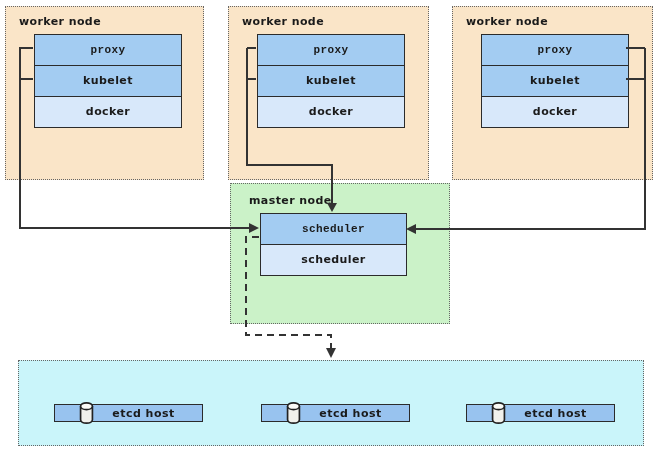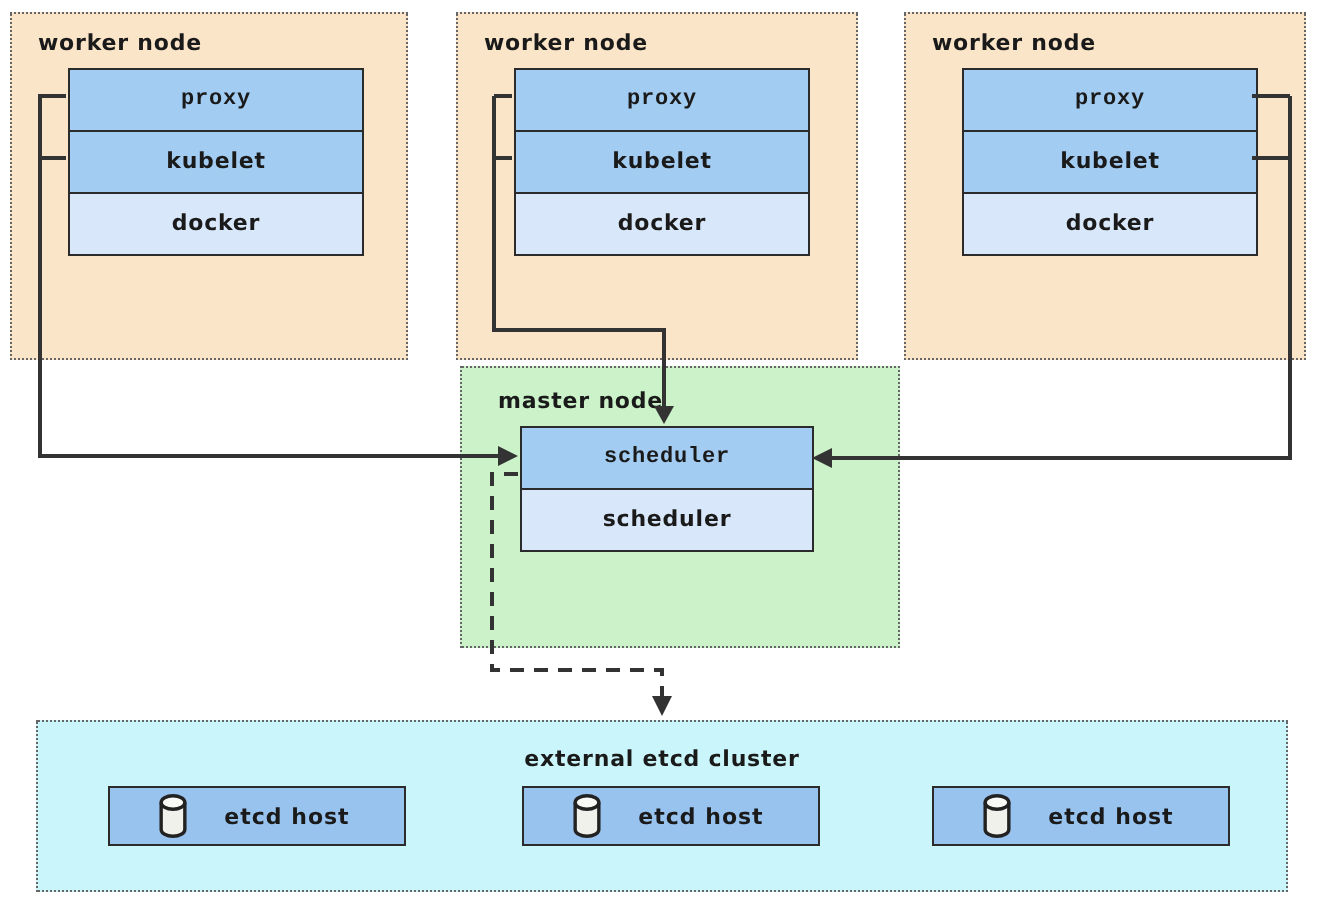--- a/index.html
+++ b/index.html
@@ -27,21 +27,21 @@
     border:1px solid var(--box_border); box-sizing:content-box;
   }
   .comp{
     height:30px; line-height:30px; text-align:center; font-size:11px; font-weight:bold;
     letter-spacing:.4px; border-top:1px solid var(--box_border);
   }
   .comp:first-child{border-top:none;font-family:Liberation Mono, monospace;}
   .comp.dark{background:var(--component_blue);}
   .comp.light{background:var(--component_light_blue);}
   .host{
-    position:absolute; top:32px; width:149px; height:30px; box-sizing:border-box;
+    position:absolute; top:43px; width:149px; height:18px; box-sizing:border-box;
     background:var(--etcd_host_blue); border:1px solid var(--box_border);
     display:flex; align-items:center; padding-left:23px;
   }
   .host .db{flex:0 0 auto; display:block;}
   .host .host-label{
     flex:1 1 auto; text-align:center; font-size:11px; font-weight:bold; letter-spacing:.5px;
     padding-right:10px;
   }
   .host.h1{left:35px;} .host.h2{left:242px;} .host.h3{left:447px;}
   svg.wires{position:absolute; left:0; top:0; pointer-events:none;}
@@ -83,21 +83,20 @@
 
   <div class="group master">
     <div class="group-title" style="left:18px; top:10px;">master node</div>
     <div class="stack" style="left:29px; top:29px; width:145px;">
       <div class="comp dark">scheduler</div>
       <div class="comp light">scheduler</div>
     </div>
   </div>
 
   <div class="group etcd">
-    <div class="group-title">external etcd cluster</div>
 
     <div class="host h1">
       <svg class="db" width="17" height="22" viewBox="0 0 20 26">
         <path d="M3 5 v16 a7 4 0 0 0 14 0 v-16" fill="#F1F1EC" stroke="#222" stroke-width="2"></path>
         <ellipse cx="10" cy="5" rx="7" ry="4" fill="#FAFAF6" stroke="#222" stroke-width="2"></ellipse>
       </svg>
       <div class="host-label">etcd host</div>
     </div>
 
     <div class="host h2">

